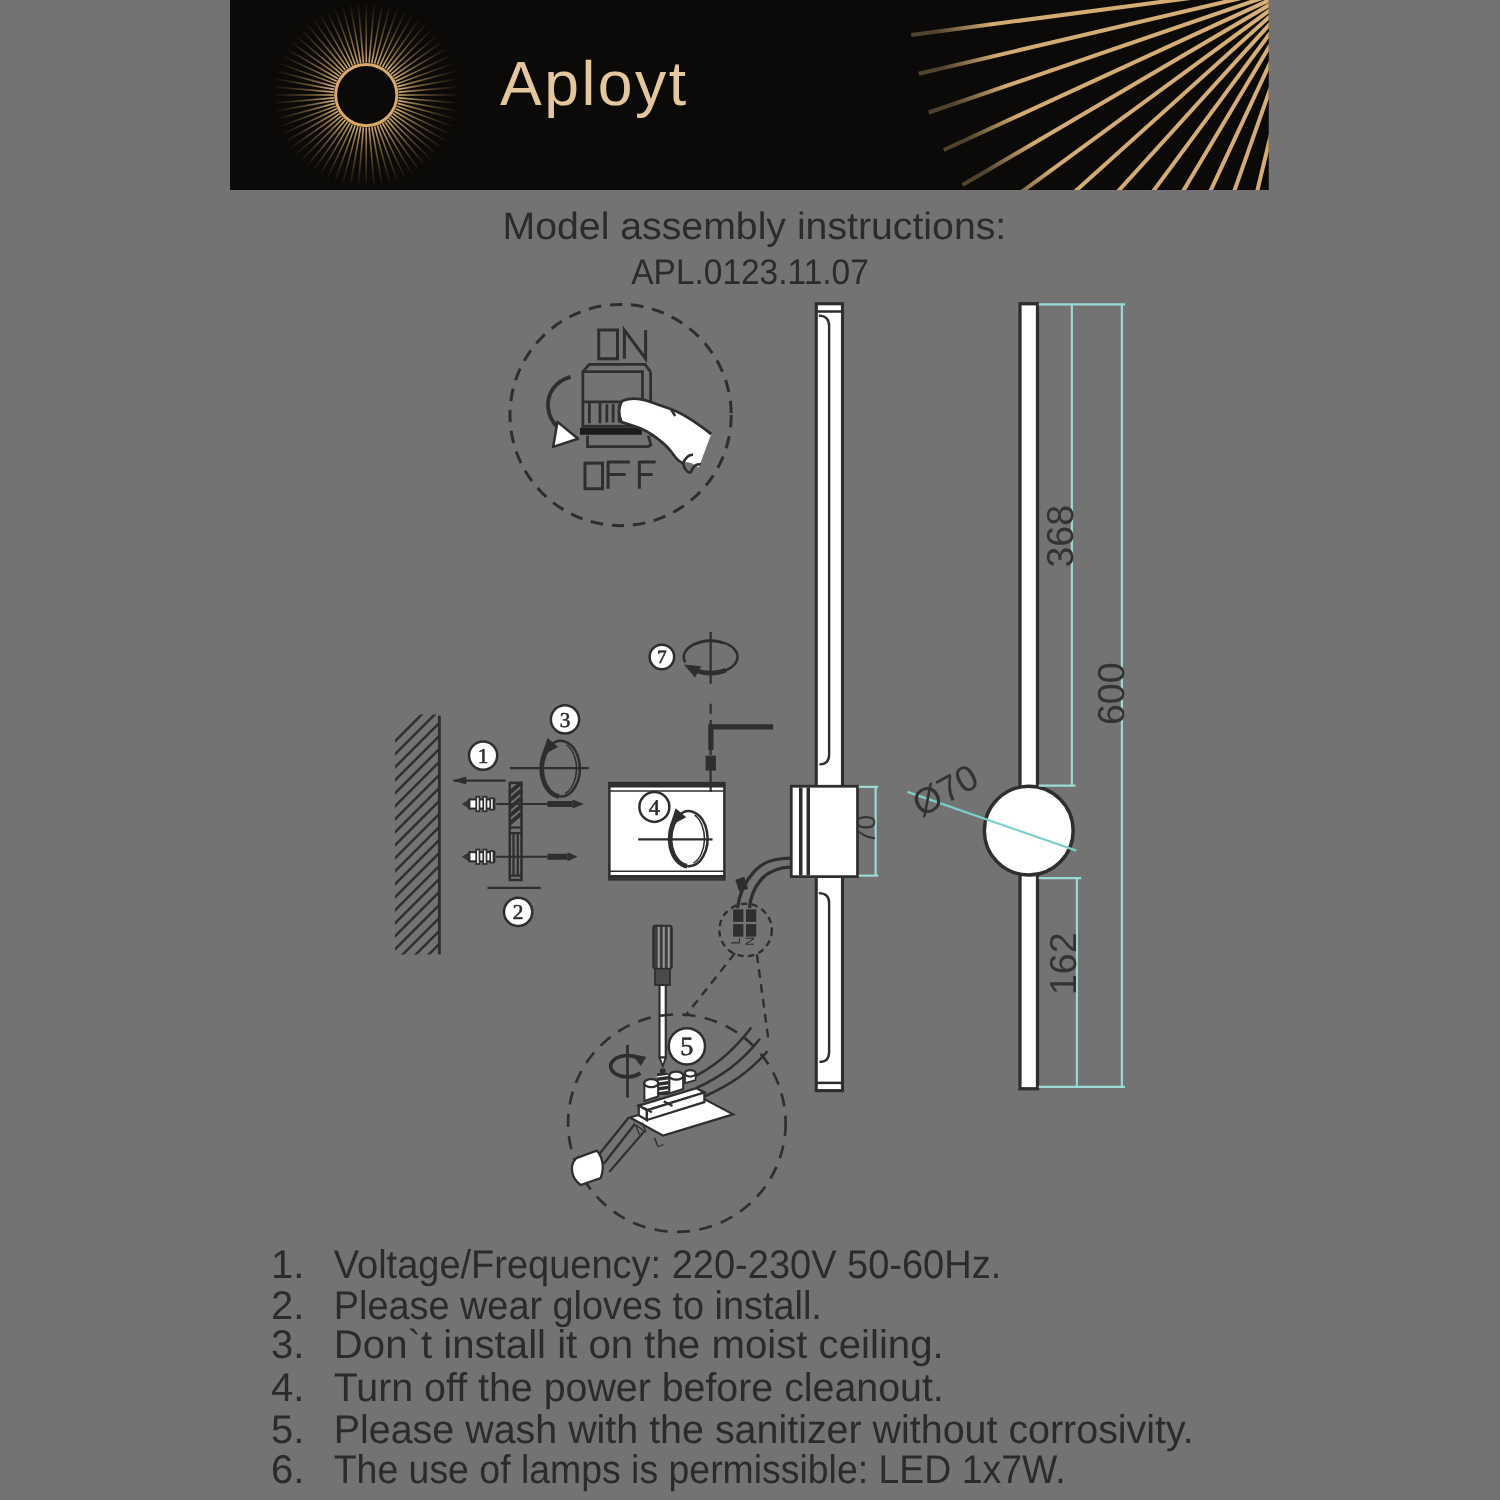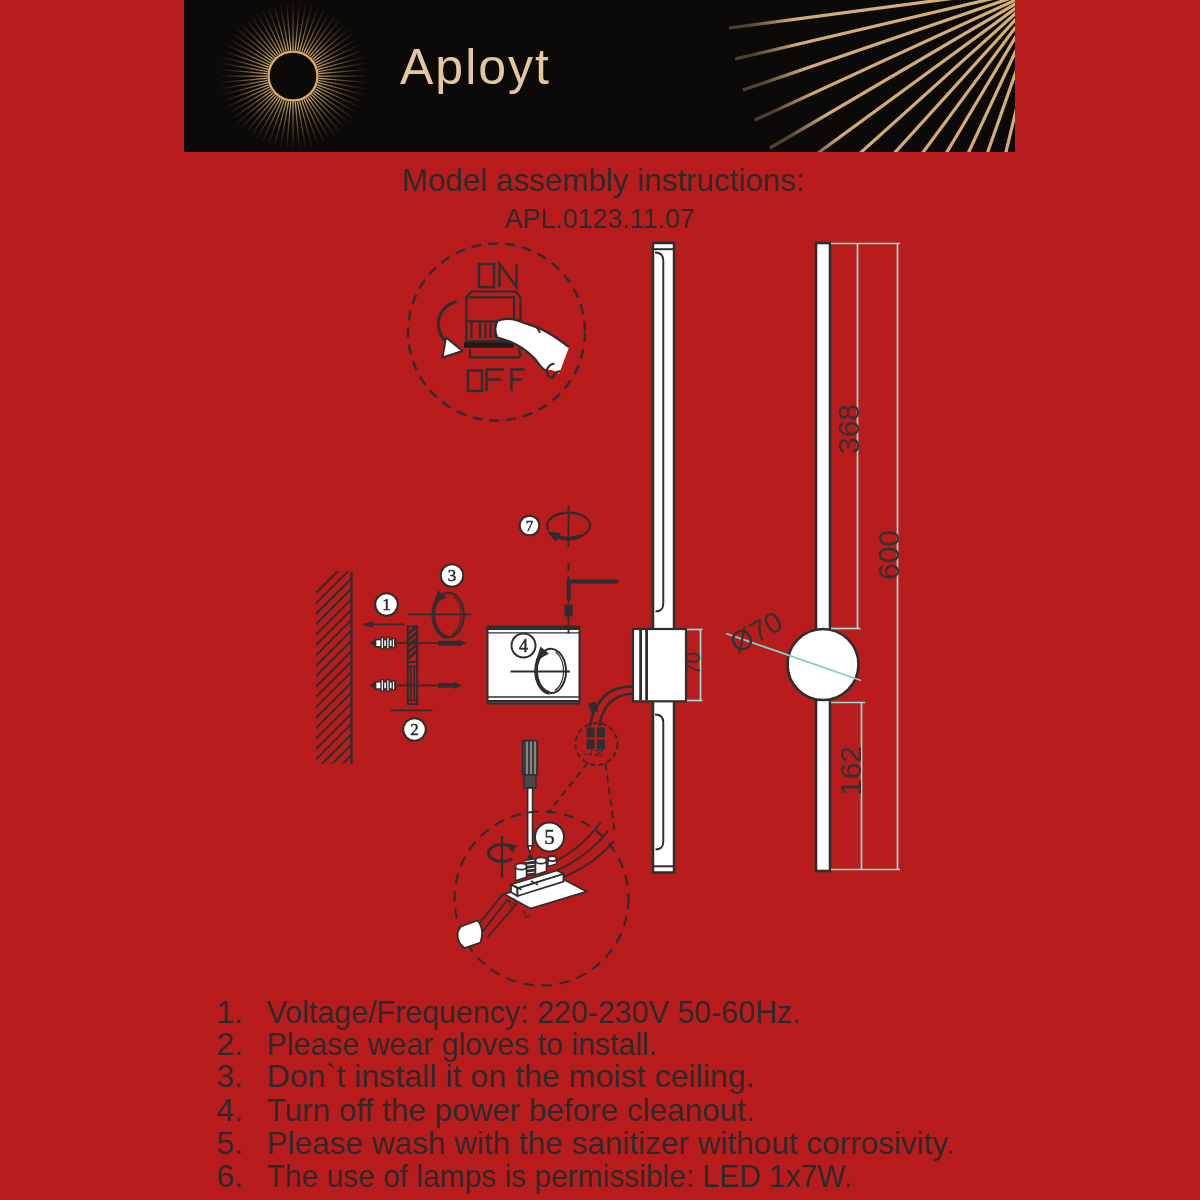--- a/index.html
+++ b/index.html
@@ -1,15 +1,15 @@
 <!DOCTYPE html>
 <html><head><meta charset="utf-8">
 <style>
 html,body{margin:0;padding:0;background:#fdfdfc;}
-#page{position:relative;width:1200px;height:1200px;overflow:hidden;background:#b91c1c;}
+#page{position:relative;width:1200px;height:1200px;overflow:hidden;background:#737373;}
 </style></head>
 <body>
 <div id="page">
 <svg width="1200" height="1200" viewBox="0 0 1200 1200">
       <rect x="184" y="0" width="831" height="152" fill="#0b0a08"></rect>
       <clipPath id="hdr">
         <rect x="184" y="0" width="831" height="152"></rect>
       </clipPath>
       <radialGradient id="sun" gradientUnits="userSpaceOnUse" cx="293" cy="76" r="74">
         <stop offset="0.32" stop-color="#e5c183"></stop>

